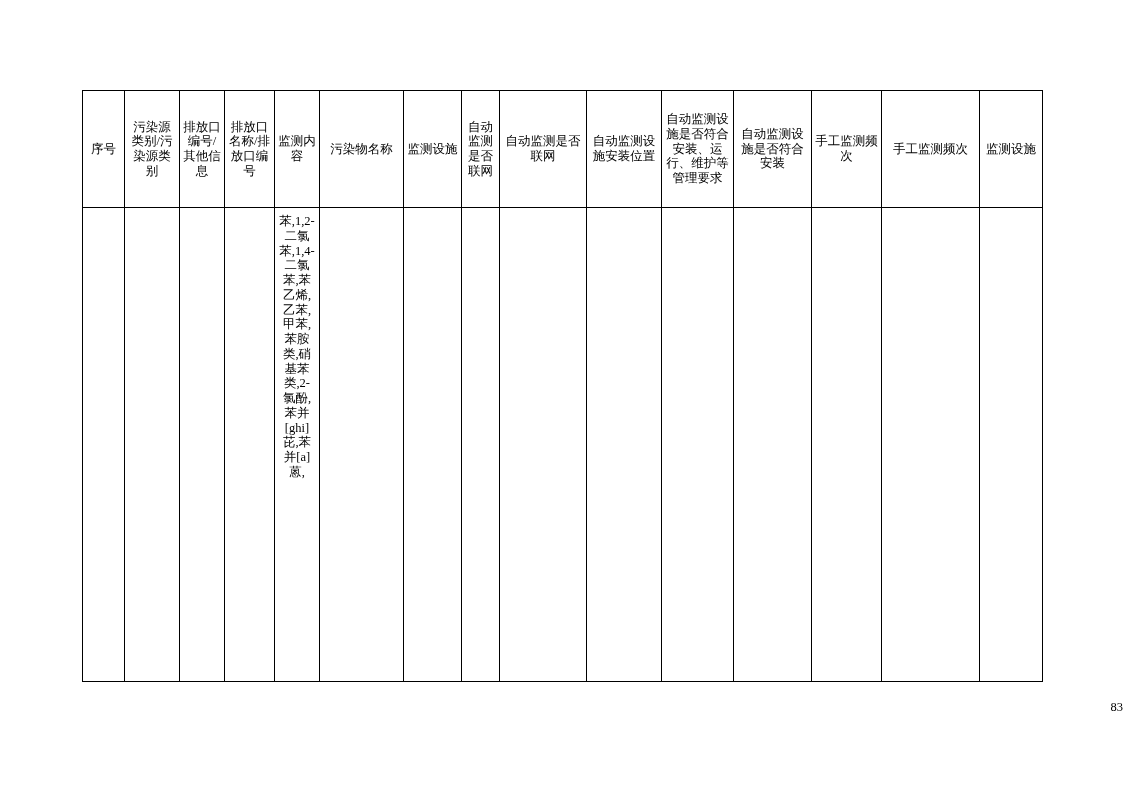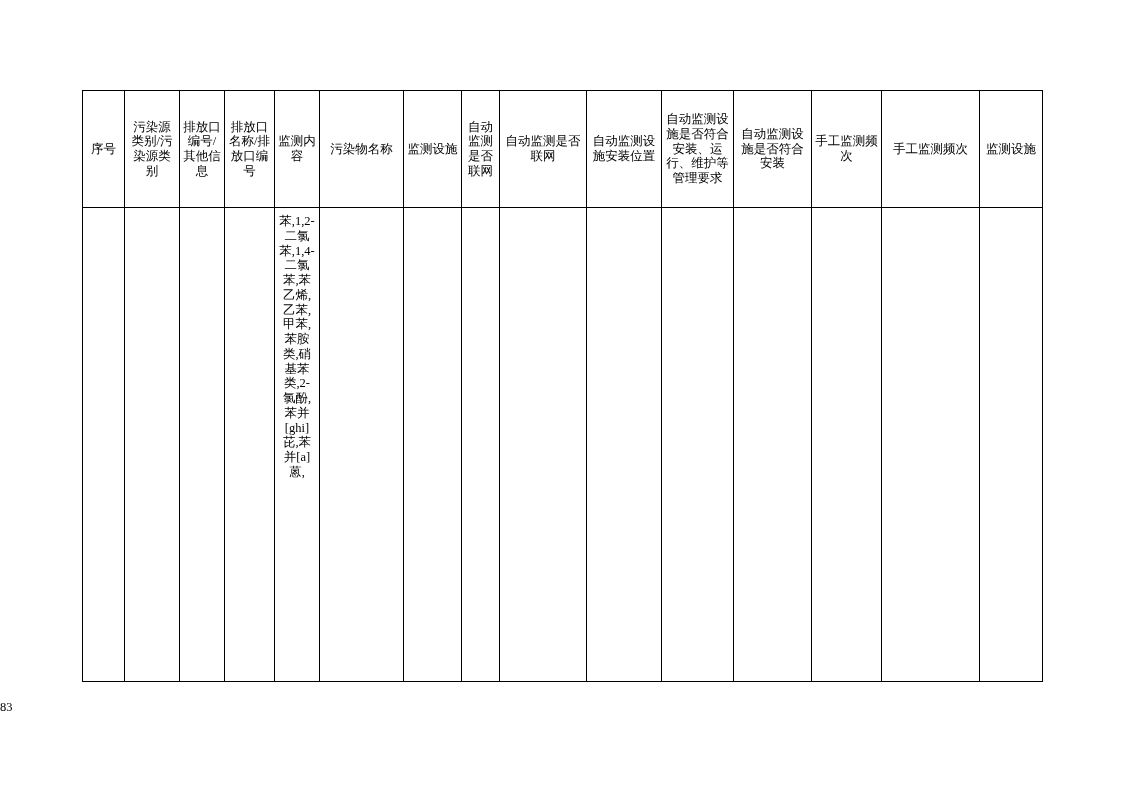--- a/index.html
+++ b/index.html
@@ -77,21 +77,21 @@
   col.c11 { width: 78px; }
   col.c12 { width: 70px; }
   col.c13 { width: 98px; }
   col.c14 { width: 63px; }
 
   .page-number {
     position: absolute;
     left: 0;
     top: 700px;
     width: 1123px;
-    text-align: left;
+    text-align: right;
     font-size: 12.5px;
     font-family: "Liberation Serif", "DejaVu Serif", serif;
     color: #000000;
   }
 </style>
 </head>
 <body>
 
 <div class="page">
 

